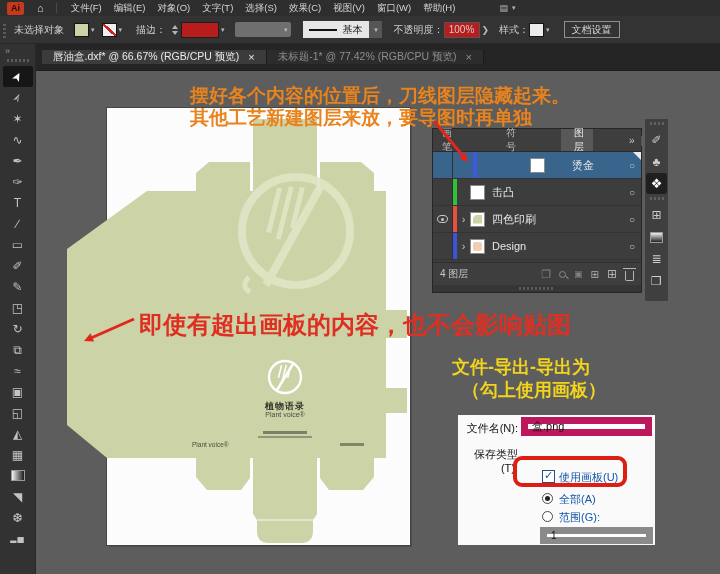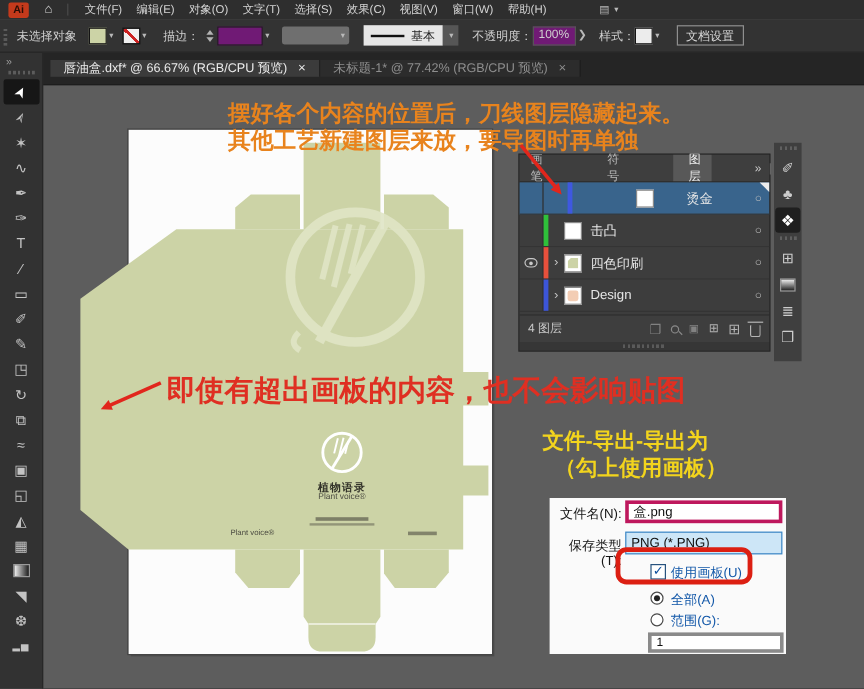--- a/index.html
+++ b/index.html
@@ -23,21 +23,21 @@
   .controlbar { left:0; top:16px; width:720px; height:28px; background:#333333;
                 border-bottom:1px solid #252525; display:flex; align-items:center;
                 font-size:10px; color:#cfcfcf; z-index:10; }
   .vgrip { width:3px; height:16px; margin-left:3px;
            background:repeating-linear-gradient(0deg,#5a5a5a 0 2px,transparent 2px 4px); }
   .swatch { width:15px; height:14px; border:1px solid #141414; }
   .chev { font-size:7px; color:#b9b9b9; margin-left:2px; }
   .stepper { display:flex; flex-direction:column; margin-left:6px; gap:2px; }
   .tri-up { width:0; height:0; border-left:3px solid transparent; border-right:3px solid transparent; border-bottom:4px solid #b3b3b3; }
   .tri-dn { width:0; height:0; border-left:3px solid transparent; border-right:3px solid transparent; border-top:4px solid #b3b3b3; }
-  .darkbox { background:#701a75; border:1px solid #1e1e1e; height:16px; display:flex; align-items:center;text-align:right; }
+  .darkbox { background:#b91c1c; border:1px solid #1e1e1e; height:16px; display:flex; align-items:center;text-align:right; }
   .brushdrop { width:56px; height:15px; background:#6f6f6f; border-radius:2px; margin-left:10px;
                display:flex; align-items:center; justify-content:flex-end; }
   .linestyle { margin-left:12px; height:17px; background:#e6e6e6; display:flex; align-items:center; color:#1d1d1d; }
   .linestyle .stroke-line { width:28px; height:2px; background:#111; margin:0 6px; }
   .ls-chev { width:13px; height:17px; background:#565656; display:flex; align-items:center; justify-content:center; }
   .docsetup { margin-left:14px; border:1px solid #8f8f8f; height:17px; padding:0 7px;
               display:flex; align-items:center; color:#d8d8d8; }
 
   
   .tabbar { left:0; top:44px; width:720px; height:27px; background:#252525;
@@ -118,21 +118,21 @@
           display:flex; flex-direction:column; align-items:center; color:#cdcdcd; }
   .dock .hgrip { width:14px; height:3px; margin:3px 0 4px 0;
                  background:repeating-linear-gradient(90deg,#606060 0 2px,transparent 2px 4px); }
   .dock-ic { height:22px; display:flex; align-items:center; justify-content:center; font-size:12px; width:100%; }
   .dock-ic.active { background:#1f1f1f; border-radius:3px; width:21px; height:21px; color:#fff; font-size:13px; }
   .dock-grad { width:13px; height:11px; border:1px solid #9a9a9a; background:linear-gradient(180deg,#f0f0f0,#222); }
 
   
   .dialog { left:458px; top:415px; width:197px; height:130px; background:#fafafa; z-index:20; overflow:hidden; font-size:11px; }
   .dlg-label { position:absolute; color:#141414; }
-  .dlg-input { position:absolute; background:#fff; border:3px solid #be185d; display:flex; align-items:center; padding-left:4px; color:#111; }
+  .dlg-input { position:absolute; background:#fff; border:7px solid #be185d; display:flex; align-items:center; padding-left:4px; color:#111; }
   .dlg-combo { position:absolute; background:#cde6f7; border:1px solid #3f88c5; display:flex; align-items:center; padding-left:4px; color:#111; }
   .dlg-blue { position:absolute; color:#1257a8; }
   .checkbox { position:absolute; width:13px; height:13px; background:#fff; border:1.5px solid #27527e; }
   .checkbox::after { content:"✓"; position:absolute; left:1px; top:-2px; color:#0f4f9e; font-size:11px; font-weight:bold; }
   .radio { position:absolute; width:11px; height:11px; background:#fff; border:1px solid #4a4a4a; border-radius:50%; }
   .radio.sel::after { content:""; position:absolute; left:2px; top:2px; width:5px; height:5px; background:#222; border-radius:50%; }
   .red-rect { position:absolute; left:55px; top:41px; width:114px; height:31px;
               border:4px solid #dc1f12; border-radius:9px; z-index:5; }
 </style>
 </head>
@@ -399,21 +399,20 @@
         <span class="dock-grad"></span>
       </div>
     <div class="dock-ic">≣</div>
     <div class="dock-ic">❒</div>
   </div>
 
   <div class="abs dialog">
     <div class="dlg-label" style="left:0;top:6px;width:60px;text-align:right">文件名(N):</div>
     <div class="dlg-input" style="left:63px;top:2px;width:131px;height:19px">盒.png</div>
     <div class="dlg-label" style="left:0;top:32px;width:60px;text-align:right">保存类型(T):</div>
-    <div class="dlg-combo" style="left:63px;top:28px;width:131px;height:19px">PNG (*.PNG)</div>
     <span class="checkbox" style="left:84px;top:55px"></span>
     <div class="dlg-blue" style="left:101px;top:55px">使用画板(U)</div>
     <span class="radio sel" style="left:84px;top:78px"></span>
     <div class="dlg-blue" style="left:101px;top:77px">全部(A)</div>
     <span class="radio" style="left:84px;top:96px"></span>
     <div class="dlg-blue" style="left:101px;top:95px">范围(G):</div>
     <div class="dlg-input" style="left:82px;top:112px;width:113px;height:17px;border-color:#8a8a8a;font-size:10px">1</div>
     <div class="red-rect"></div>
   </div>
 

